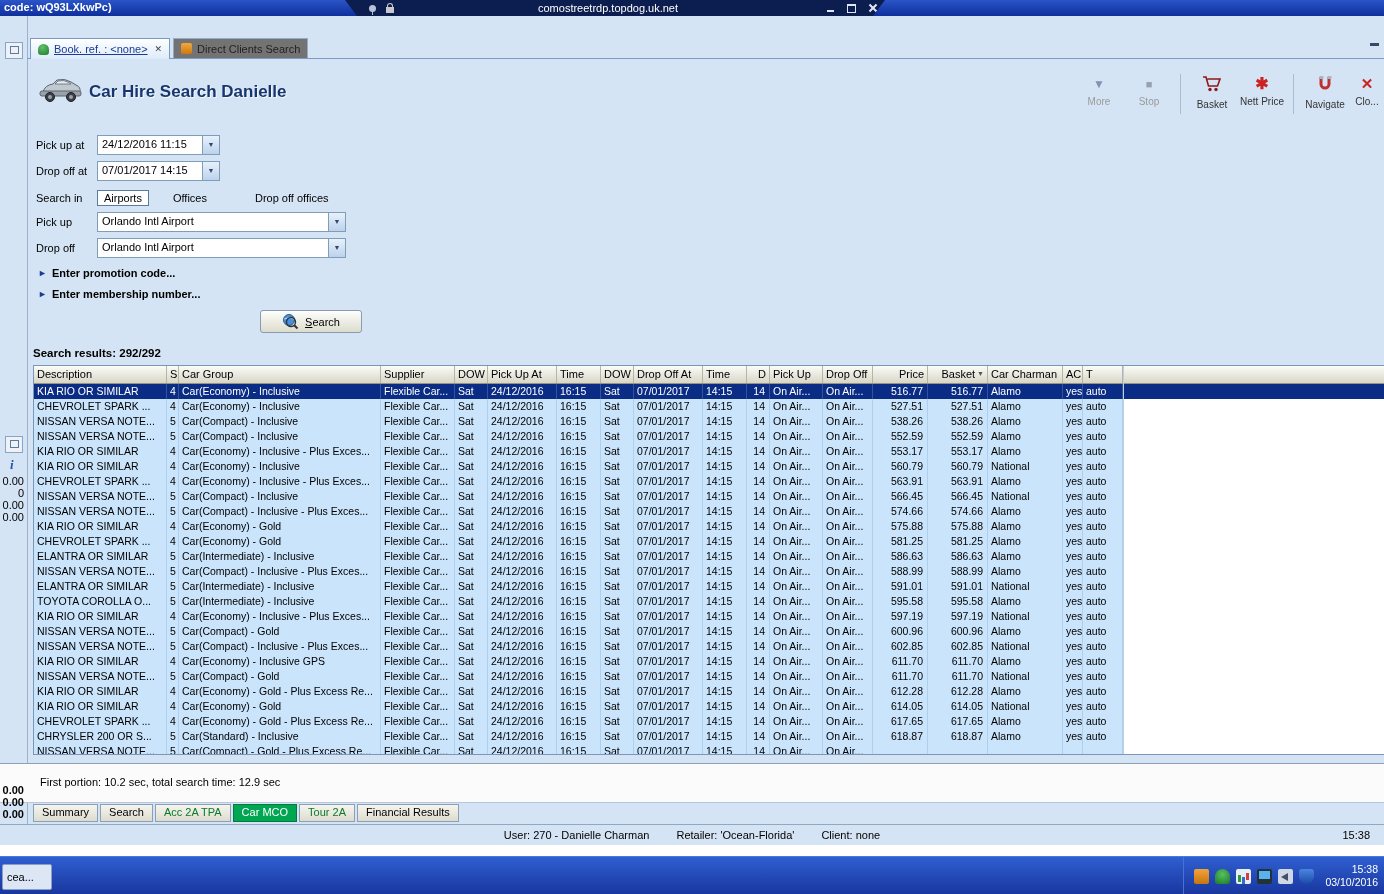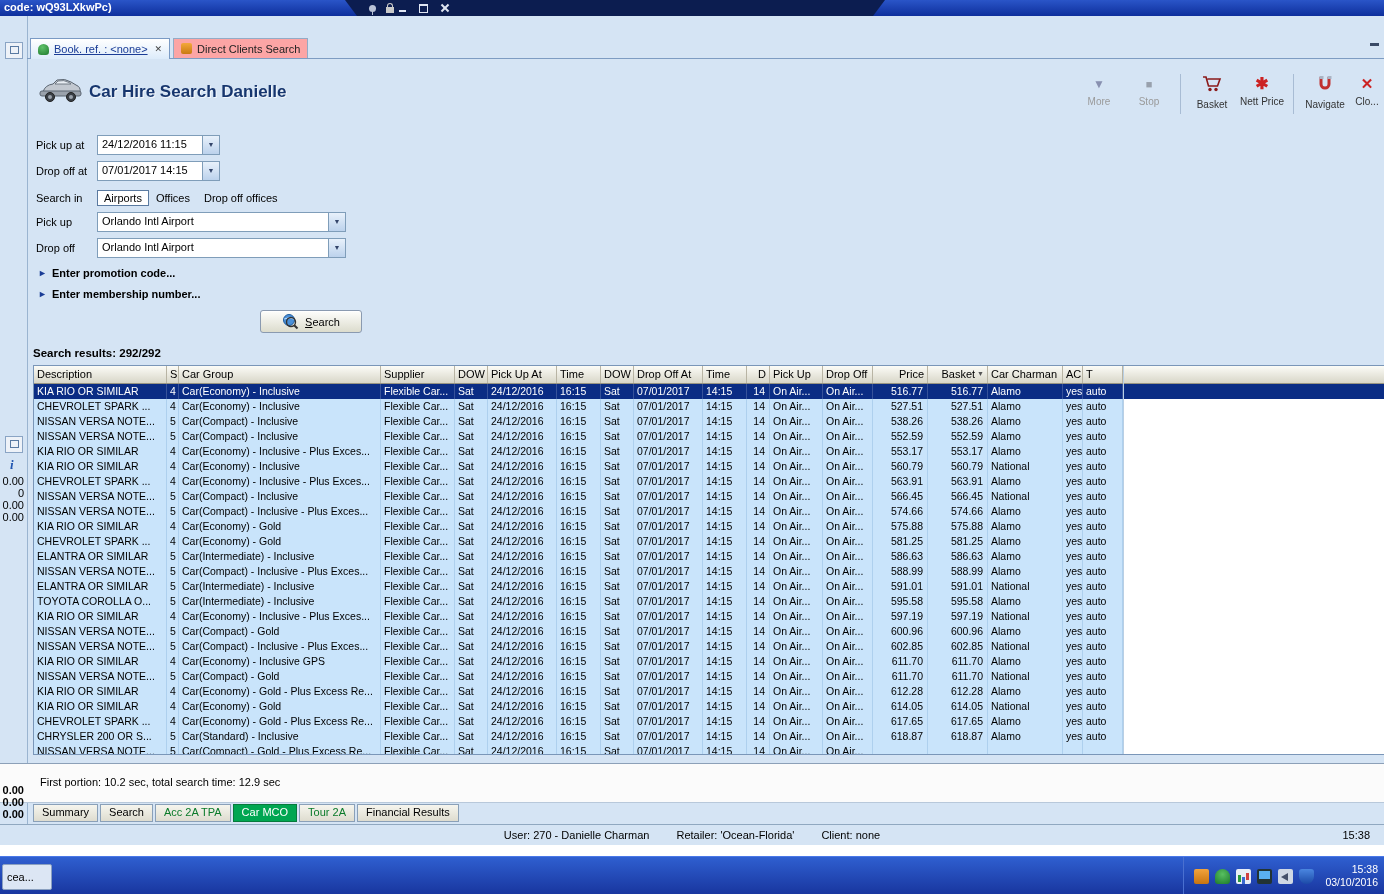--- a/index.html
+++ b/index.html
@@ -33,21 +33,21 @@
   .panel-box i{display:block;width:7px;height:6px;border:1px solid #5a7aa2;margin:3px auto;}
   .info-glyph{position:absolute;left:10px;top:441px;color:#2055b0;font-family:"Liberation Serif",serif;
               font-weight:bold;font-style:italic;font-size:13px;}
   .strip-num{position:absolute;left:0;width:24px;text-align:right;font-size:11px;color:#000;
              overflow:hidden;white-space:nowrap;}
   .strip-num.bold{font-weight:bold;}
 
   
   .tabstrip{position:absolute;left:27px;right:0;top:22px;height:20px;border-bottom:1px solid #7e9cc2;}
   .tab{position:absolute;top:0;height:19px;display:flex;align-items:center;padding:0 7px;
-       background:#fca5a5;border:1px solid #93abc6;border-bottom:none;font-size:11px;cursor:pointer;}
+       background:#737373;border:1px solid #93abc6;border-bottom:none;font-size:11px;cursor:pointer;}
   .tab.active{background:linear-gradient(180deg,#ffffff,#dcebfa);border-color:#7a9ac4;height:20px;z-index:2;}
   .tab.active .tablabel{color:#1a3c96;text-decoration:underline;}
   .tablabel{color:#222;white-space:nowrap;}
   .tabicon{width:11px;height:11px;margin-right:5px;flex:0 0 auto;}
   .tabicon.t1{background:radial-gradient(circle at 40% 30%,#5fc26a,#1f7a2e);border-radius:50% 50% 30% 30%;}
   .tabicon.t2{background:linear-gradient(180deg,#f4a83c,#c97a12);border-radius:2px;}
   .tabclose{margin-left:7px;font-size:9px;color:#444;cursor:pointer;}
   .mindash{position:absolute;right:5px;top:27px;width:9px;height:3px;background:#3a4a66;}
 
   
@@ -70,21 +70,21 @@
   
   .frow{position:absolute;left:36px;display:flex;align-items:center;height:19px;}
   .flabel{width:61px;font-size:11px;color:#000;flex:0 0 auto;}
   .combo{display:flex;height:18px;border:1px solid #7f9db9;background:#fff;align-items:stretch;}
   .combo-text{padding:2px 4px 0 4px;font-size:11px;white-space:nowrap;overflow:hidden;}
   .combo.w100 .combo-text{width:96px;}
   .combo.w222 .combo-text{width:222px;}
   .combo-btn{width:16px;background:linear-gradient(180deg,#e8f1fb,#bcd2ec);border-left:1px solid #7f9db9;
              display:flex;align-items:center;justify-content:center;font-size:7px;color:#33456a;cursor:pointer;}
   .seg{display:flex;align-items:center;}
-  .segitem{font-size:11px;padding:2px 7px;cursor:pointer;color:#000;}
+  .segitem{font-size:11px;padding:2px 24px;cursor:pointer;color:#000;}
   .segitem.selected{background:#fff;border:1px solid #5a7aa0;padding:1px 6px;}
   .expander{position:absolute;left:38px;display:flex;align-items:center;cursor:pointer;height:14px;}
   .exp-arrow{color:#1a3c96;font-size:9px;margin-right:5px;}
   .exp-label{font-size:11px;font-weight:bold;color:#000;}
   .search-btn{position:absolute;left:260px;top:294px;width:102px;height:23px;display:flex;align-items:center;
               justify-content:center;gap:6px;border:1px solid #8a9ab0;border-radius:3px;cursor:pointer;
               background:linear-gradient(180deg,#fefefc,#dcdccd);box-shadow:inset 0 1px 0 #fff;
               font-family:"Liberation Sans",sans-serif;font-size:11px;color:#000;}
   .search-btn .lbl::first-letter{text-decoration:underline;}
 
@@ -148,20 +148,21 @@
 </head>
 <body>
 
 <div class="screen">
 
   <div class="titlebar">
     <span class="tb-left">code: wQ93LXkwPc)</span>
     <div class="rdpbar">
       <span class="pin-icon"></span>
       <span class="lock-icon"></span>
+      <span class="rdp-host">comostreetrdp.topdog.uk.net</span>
       <span class="winbtn">
           <i class="g-min"></i>
         </span>
       <span class="winbtn">
           <i class="g-res"></i>
         </span>
       <span class="winbtn">
           <i class="g-clo"></i>
         </span>
     </div>

